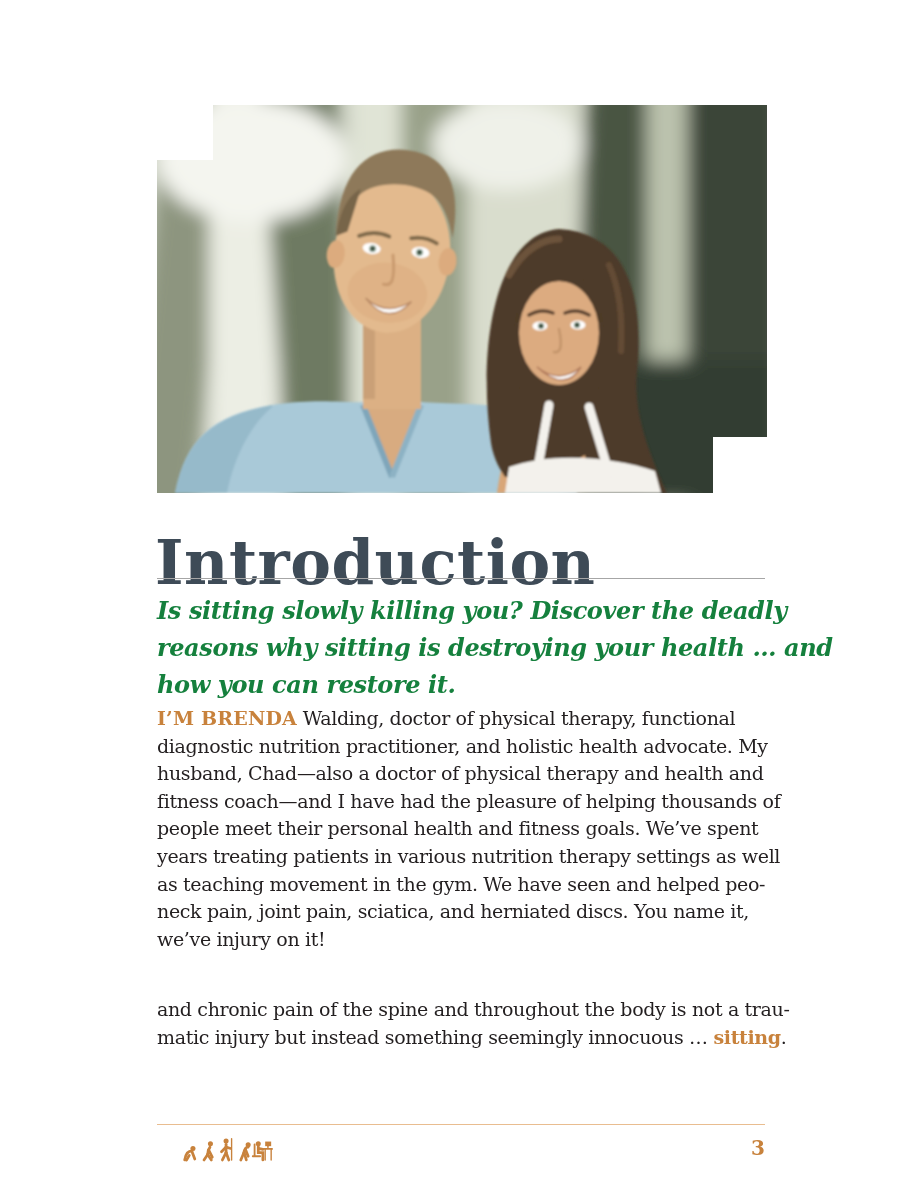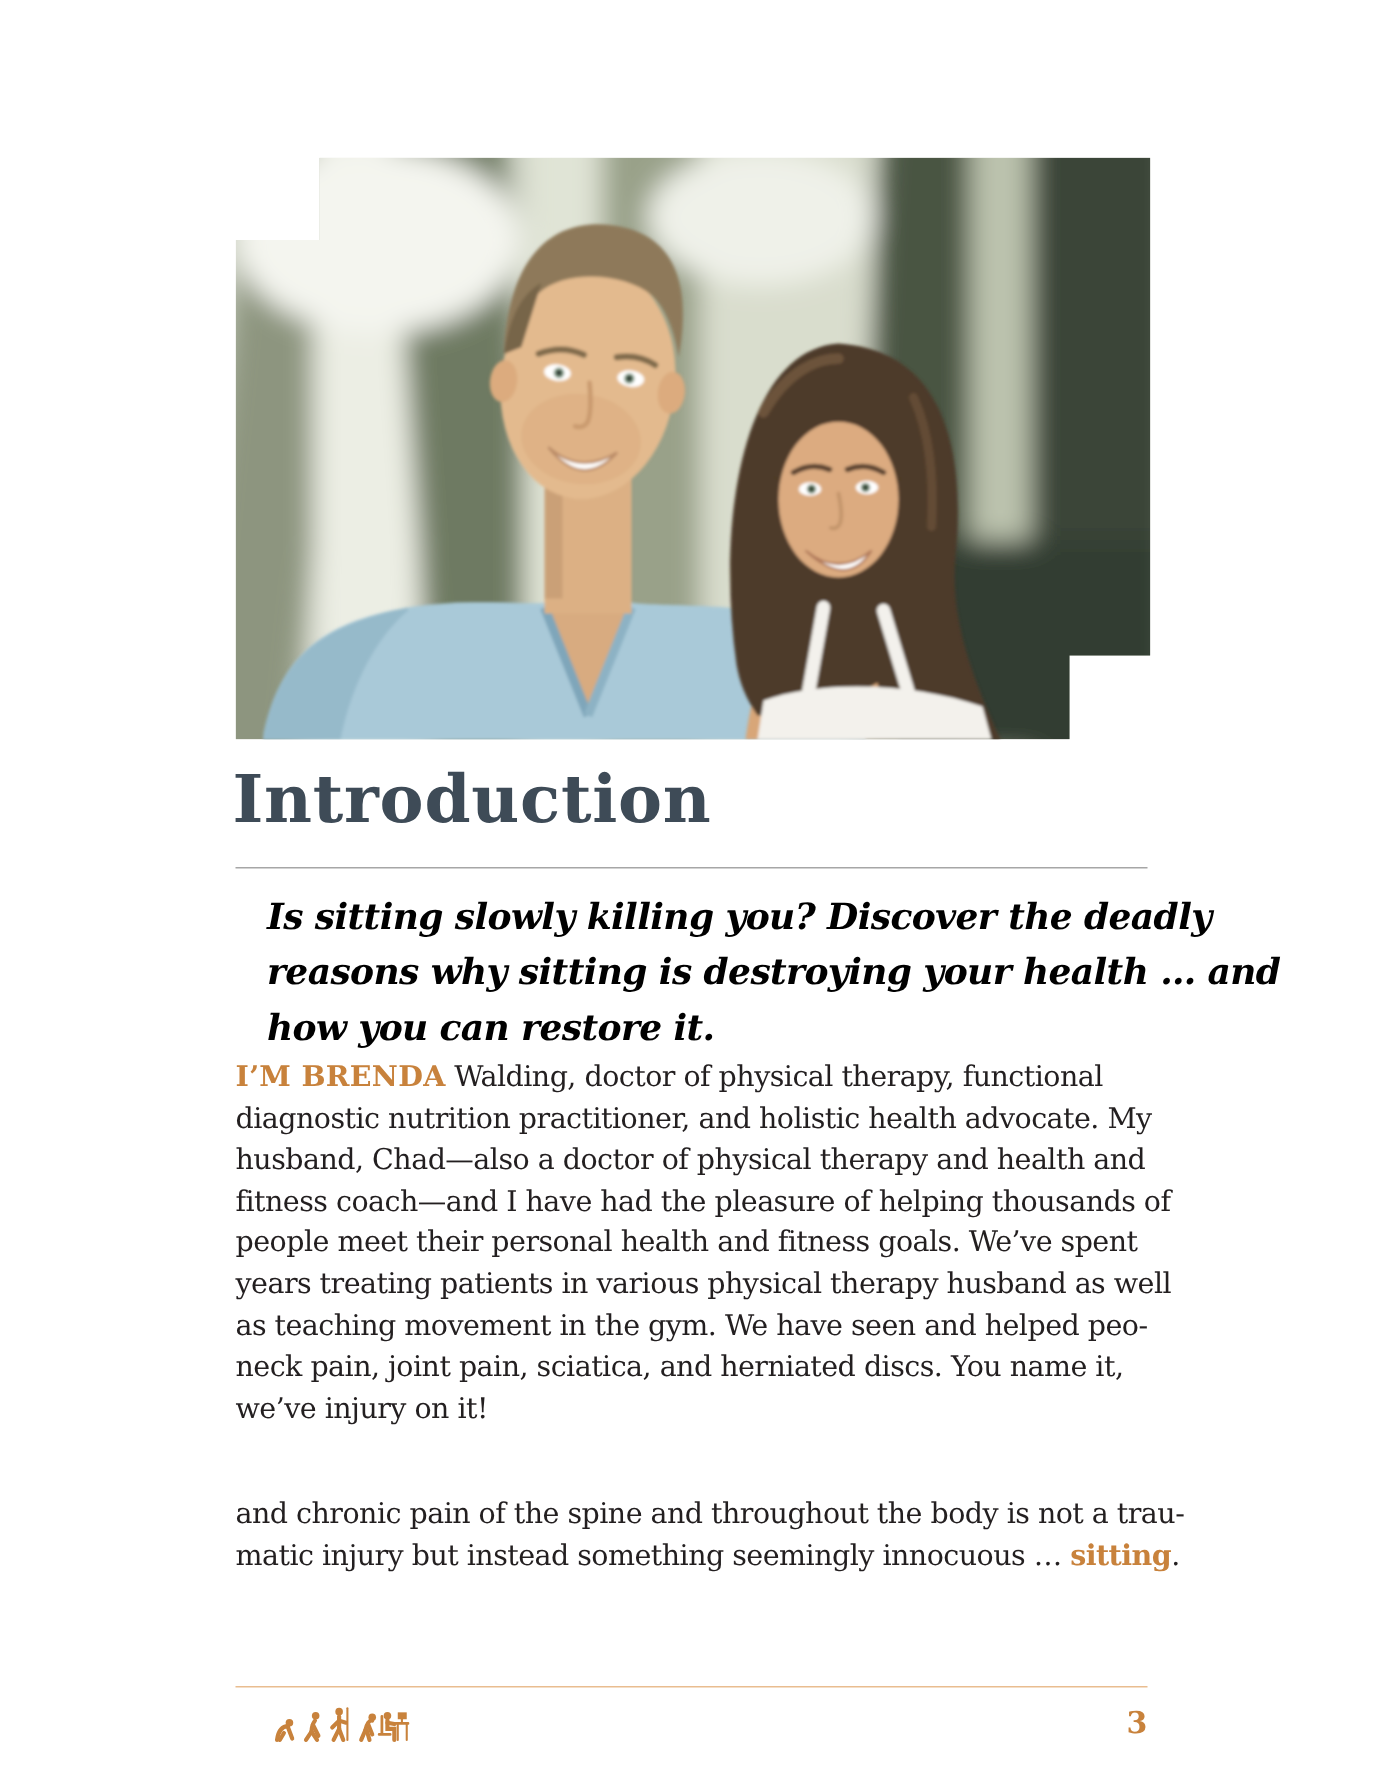--- a/index.html
+++ b/index.html
@@ -8,30 +8,30 @@
     font-family:"DejaVu Serif",serif;overflow:hidden;
   }
   
   .photo{
     position:absolute;left:157px;top:105px;width:610px;height:388px;
     clip-path:polygon(56px 0,610px 0,610px 332px,556px 332px,556px 388px,0 388px,0 55px,56px 55px);
   }
   .photo svg{display:block;}
   
   .title{
-    position:absolute;left:155px;top:508px;margin:0;
-    font-size:44px;font-weight:bold;color:#3e4b57;letter-spacing:0.5px;
+    position:absolute;left:155px;top:527px;margin:0;
+    font-size:61px;font-weight:bold;color:#3e4b57;letter-spacing:0.5px;
     font-family:"DejaVu Serif",serif;
   }
   .rule{position:absolute;left:157px;top:578px;width:608px;height:1px;background:#a6a6a6;}
   
   .subtitle{
     position:absolute;left:157px;top:592px;width:640px;
-    font-size:24px;font-weight:bold;font-style:italic;color:#000000;
-    line-height:37px;letter-spacing:-0.4px;margin-left:21px;
+    font-size:24px;font-weight:bold;font-style:italic;color:#15803d;
+    line-height:37px;letter-spacing:-0.4px;
   }
   
   .para{position:absolute;left:157px;width:640px;color:#231f20;
     font-size:19px;line-height:27.6px;letter-spacing:-0.35px;}
   .para1{top:705px;}
   .para2{top:996px;}
   .tline{white-space:nowrap;}
   .lead{color:#c8823c;font-weight:bold;letter-spacing:0.2px;text-align:center;}
   .hl{color:#c8823c;font-weight:bold;}
   
@@ -143,21 +143,21 @@
     <div class="tline">reasons why sitting is destroying your health … and</div>
     <div class="tline">how you can restore it.</div>
   </div>
 
   <div class="para para1">
     <div class="tline"><span class="lead">I’M BRENDA</span><span> Walding, doctor of physical therapy, functional</span></div>
     <div class="tline">diagnostic nutrition practitioner, and holistic health advocate. My</div>
     <div class="tline">husband, Chad—also a doctor of physical therapy and health and</div>
     <div class="tline">fitness coach—and I have had the pleasure of helping thousands of</div>
     <div class="tline">people meet their personal health and fitness goals. We’ve spent</div>
-    <div class="tline">years treating patients in various physical therapy husband as well</div>
+    <div class="tline">years treating patients in various nutrition therapy settings as well</div>
     <div class="tline">as teaching movement in the gym. We have seen and helped peo-</div>
     <div class="tline">neck pain, joint pain, sciatica, and herniated discs. You name it,</div>
     <div class="tline">we’ve injury on it!</div>
   </div>
 
   <div class="para para2">
     <div class="tline">and chronic pain of the spine and throughout the body is not a trau-</div>
     <div class="tline"><span>matic injury but instead something seemingly innocuous … </span><span class="hl">sitting</span><span>.</span></div>
   </div>
 

